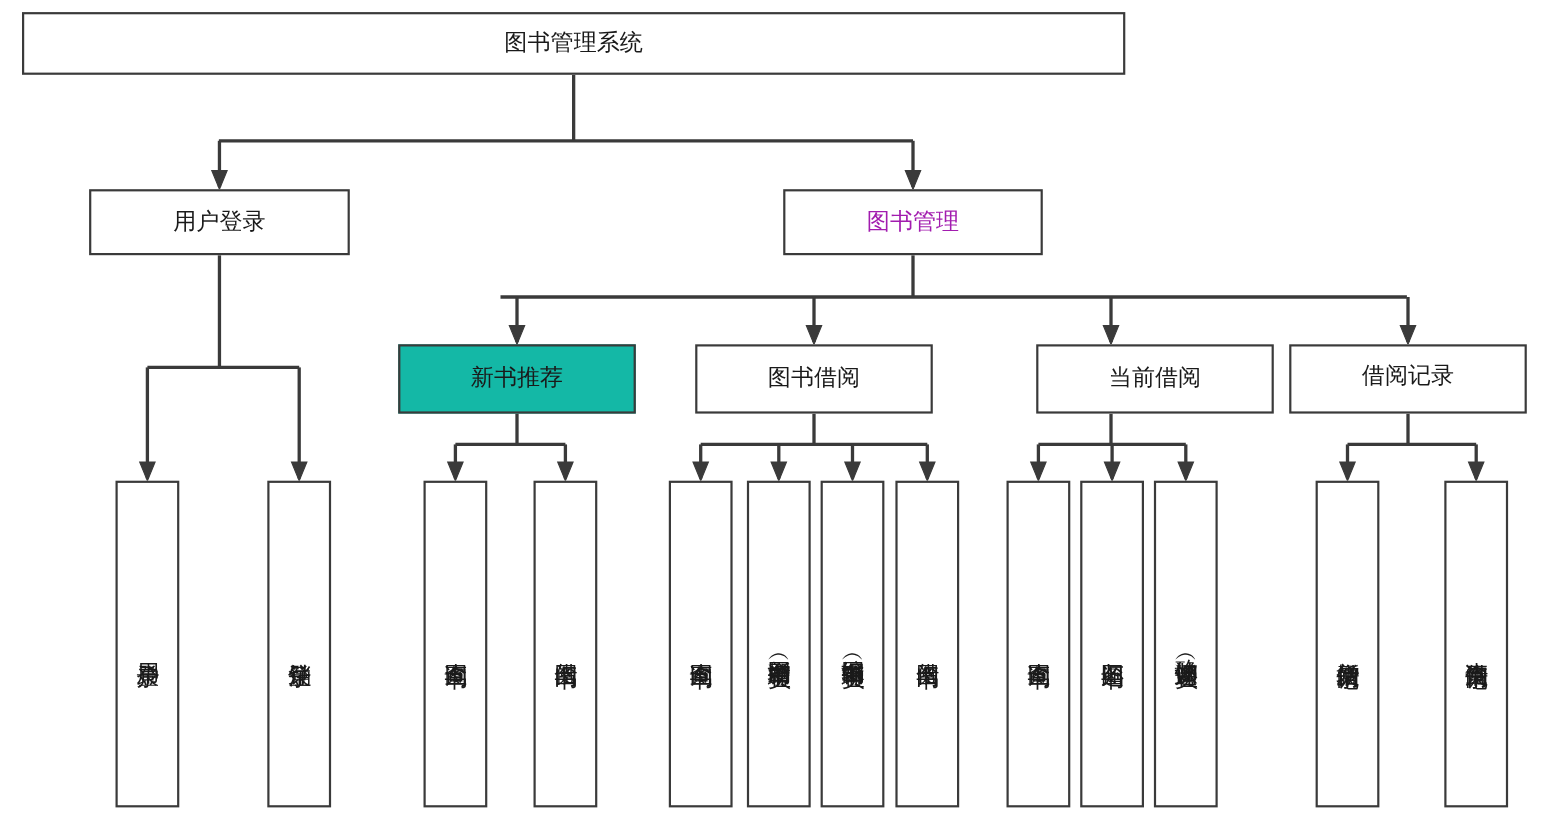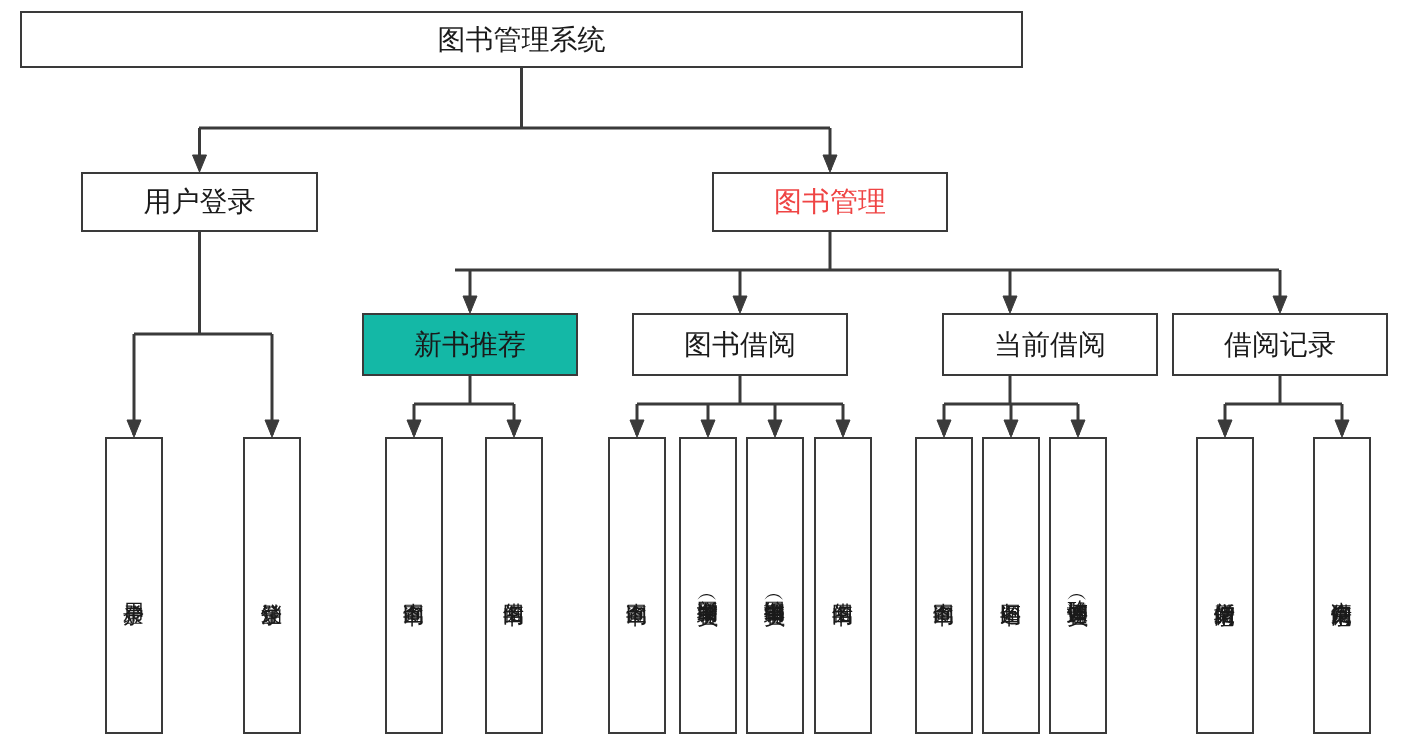--- a/index.html
+++ b/index.html
@@ -34,21 +34,21 @@
     justify-content: center;
     color: #1a1a1a;
   }
   .node-label {
     display: block;
     text-align: center;
     line-height: 1.18;
     white-space: nowrap;
   }
   .node.horiz .node-label {
-    font-size: 28px;
+    font-size: 21px;
   }
   .node.vert {
     align-items: center;
     justify-content: center;
     padding-top: 4px;
   }
   .node.vert .node-label {
     writing-mode: vertical-rl;
     text-orientation: upright;
     font-size: 21px;
@@ -127,33 +127,33 @@
       <path d="M 1335 420 L 1349 420 L 1342 437 Z" fill="#3a3a3a" stroke="#3a3a3a" stroke-width="1"></path>
     </svg>
 
   <div id="nodes">
       <div class="node horiz" style="left: 20px; top: 11px; width: 1003px; height: 57px; border-color: rgb(58, 58, 58); background: rgb(255, 255, 255); color: rgb(26, 26, 26);">
         <span class="node-label">图书管理系统</span>
       </div>
       <div class="node horiz" style="left: 81px; top: 172px; width: 237px; height: 60px; border-color: rgb(58, 58, 58); background: rgb(255, 255, 255); color: rgb(26, 26, 26);">
         <span class="node-label">用户登录</span>
       </div>
-      <div class="node horiz" style="left: 712px; top: 172px; width: 236px; height: 60px; border-color: rgb(58, 58, 58); background: rgb(255, 255, 255); color: #ef4444;">
+      <div class="node horiz" style="left: 712px; top: 172px; width: 236px; height: 60px; border-color: rgb(58, 58, 58); background: rgb(255, 255, 255); color: #a21caf;">
         <span class="node-label">图书管理</span>
       </div>
       <div class="node horiz" style="left: 362px; top: 313px; width: 216px; height: 63px; border-color: rgb(58, 58, 58); background: #14b8a6; color: rgb(26, 26, 26);">
         <span class="node-label">新书推荐</span>
       </div>
       <div class="node horiz" style="left: 632px; top: 313px; width: 216px; height: 63px; border-color: rgb(58, 58, 58); background: rgb(255, 255, 255); color: rgb(26, 26, 26);">
         <span class="node-label">图书借阅</span>
       </div>
       <div class="node horiz" style="left: 902px; top: 313px; width: 216px; height: 63px; border-color: rgb(58, 58, 58); background: rgb(255, 255, 255); color: rgb(26, 26, 26); margin-left: 40px;">
         <span class="node-label">当前借阅</span>
       </div>
-      <div class="node horiz" style="left: 1172px; top: 313px; width: 216px; height: 63px; border-color: rgb(58, 58, 58); background: rgb(255, 255, 255); color: rgb(26, 26, 26);">
+      <div class="node horiz" style="left: 1172px; top: 313px; width: 216px; height: 63px; border-color: rgb(58, 58, 58); background: rgb(255, 255, 255); color: rgb(26, 26, 26); font-family: Liberation Mono, monospace;">
         <span class="node-label">借阅记录</span>
       </div>
       <div class="node vert" style="left: 105px; top: 437px; width: 58px; height: 297px; border-color: rgb(58, 58, 58); background: rgb(255, 255, 255); color: rgb(26, 26, 26);">
         <span class="node-label">用户登录</span>
       </div>
       <div class="node vert" style="left: 243px; top: 437px; width: 58px; height: 297px; border-color: rgb(58, 58, 58); background: rgb(255, 255, 255); color: rgb(26, 26, 26);">
         <span class="node-label">注销登录</span>
       </div>
       <div class="node vert" style="left: 385px; top: 437px; width: 58px; height: 297px; border-color: rgb(58, 58, 58); background: rgb(255, 255, 255); color: rgb(26, 26, 26);">
         <span class="node-label">查询图书</span>

